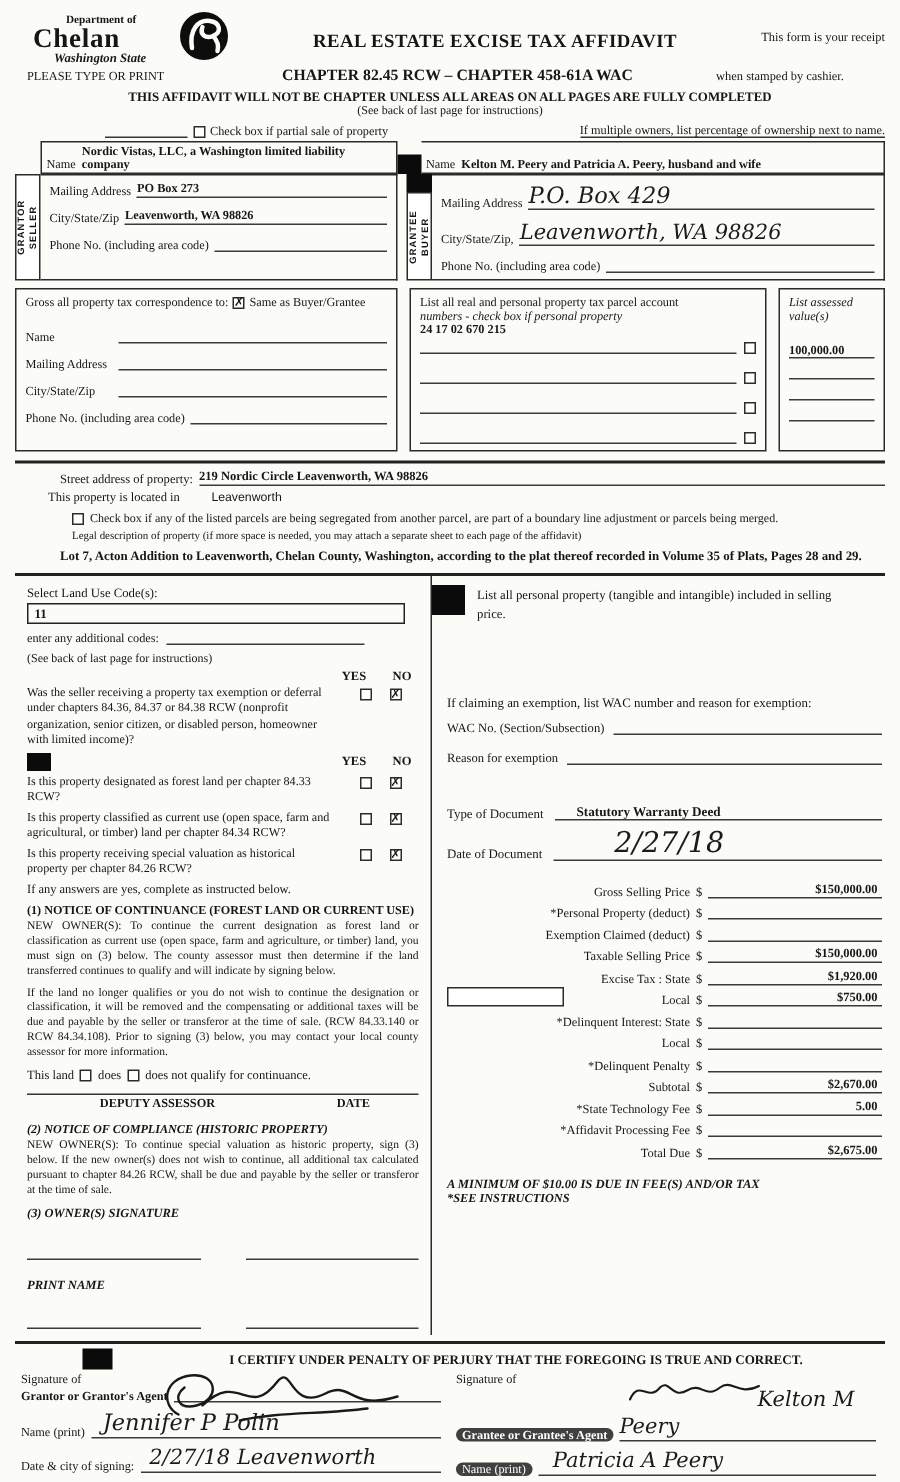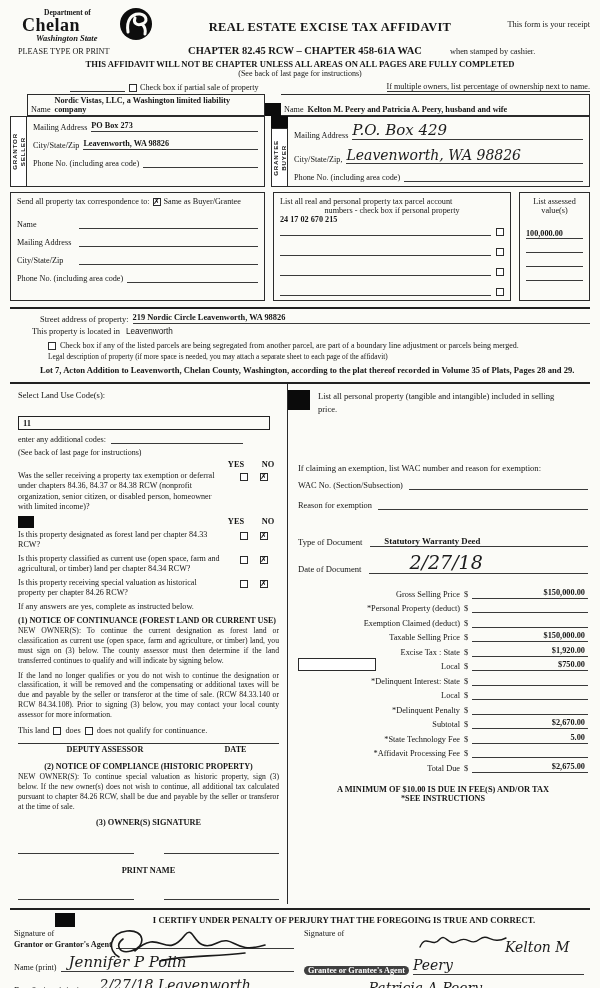--- a/index.html
+++ b/index.html
@@ -1,40 +1,40 @@
 <!DOCTYPE html>
 <html><head>
 <meta charset="utf-8">
 <style>
   * { box-sizing: border-box; margin: 0; padding: 0; }
   html,body { width:600px; height:988px; }
   body { background:#fbfbf7; font-family:"Liberation Serif", serif; color:#161616; }
   .page { width:600px; height:988px; padding:8px 10px 0; overflow:hidden; position:relative; }
   .b { font-weight:bold; }
-  .ctr { text-align:center; }
+  .ctr { text-align:left;font-style:italic; }
   .row { display:flex; align-items:flex-end; }
   .line { flex:1; border-bottom:1px solid #3a3a3a; min-height:11px; }
   .sline { border-bottom:1px solid #3a3a3a; }
   .cb { width:8px; height:8px; border:1px solid #2c2c2c; display:inline-flex; align-items:center; justify-content:center;
         font-size:8px; line-height:1; font-family:"DejaVu Sans",sans-serif; flex:0 0 auto; background:#fff; }
   .blk { background:#0b0b0b; flex:0 0 auto; }
   .hand { font-family:"DejaVu Serif", serif; font-style:italic; color:#1b1b1b; }
   
   .hdr { display:flex; align-items:flex-start; }
   .logo { width:175px; position:relative; padding-left:12px; }
   .logo .dept { font-size:7.5px; font-weight:bold; margin-left:22px; }
   .logo .rev { font-size:18px; font-weight:bold; letter-spacing:.5px; line-height:.9; }
   .logo .ws { font-size:8.5px; font-style:italic; font-weight:bold; margin-left:14px; }
   .logo svg { position:absolute; left:108px; top:-2px; }
   .title { flex:1; text-align:center; font-size:12.5px; font-weight:bold; padding-top:12px; letter-spacing:.3px; }
   .receipt { width:115px; font-size:8.3px; padding-top:12px; text-align:right; }
   .hrow2 { display:flex; align-items:baseline; margin-top:2px; }
   .hrow2 .tp { width:150px; font-size:8.2px; padding-left:8px; }
   .hrow2 .ch { flex:1; text-align:center; font-size:10.5px; font-weight:bold; }
-  .hrow2 .st { width:140px; font-size:8.3px; text-align:left; }
+  .hrow2 .st { width:140px; font-size:8.3px; text-align:center; }
   .warn { text-align:center; font-size:8.6px; font-weight:bold; margin-top:3px; }
   .seeback { text-align:center; font-size:8px; }
   
   .psrow { display:flex; align-items:flex-end; margin-top:4px; font-size:8.2px; }
   .psrow .lseg { width:55px; border-bottom:1px solid #333; margin-right:4px; }
   .psrow .gap { flex:1; }
   .psrow .multi { border-bottom:1px solid #333; }
   
   .namerow { display:flex; align-items:stretch; margin-top:2px; }
   .namecell { border:1px solid #2b2b2b; display:flex; align-items:flex-end; padding:1px 3px; font-size:8.2px; gap:4px; }
@@ -52,21 +52,21 @@
   .c2 { width:238px; }
   .c3 { flex:1; }
   .pcrow { display:flex; align-items:flex-end; gap:5px; margin-top:9px; }
   
   .street { border-top:2px solid #222; margin-top:6px; padding-top:4px; font-size:8.4px; }
   .legal { font-size:8.6px; font-weight:bold; margin:4px 0 6px 30px; line-height:1.3; width:540px; }
   
   .maincols { display:flex; border-top:2px solid #222; margin-top:4px; }
   .leftcol { width:278px; border-right:1px solid #2b2b2b; padding:6px 8px 4px 8px; }
   .rightcol { flex:1; padding:6px 2px 0 10px; }
-  .lucbox { border:1.3px solid #222; height:14px; font-size:8.6px; font-weight:bold; padding:1px 4px; margin:16px 0 3px; width:252px; }
+  .lucbox { border:1.3px solid #222; height:14px; font-size:8.6px; font-weight:bold; padding:1px 4px; margin:2px 0 3px; width:252px; }
   .ynhead { display:flex; justify-content:flex-end; font-size:8.4px; font-weight:bold; margin:3px 0 2px; gap:10px; align-items:center; }
   .ynhead span.h { width:22px; text-align:center; }
   .qrow { display:flex; margin-bottom:4px; }
   .qtext { flex:1; font-size:8.1px; line-height:1.25; padding-right:3px; }
   .qcbs { width:50px; display:flex; justify-content:space-evenly; padding-top:2px; }
   .notice-title { font-size:8.1px; font-weight:bold; margin-top:5px; }
   .notice-p { font-size:7.7px; line-height:1.27; text-align:justify; margin-top:1px; }
   .da-row { display:flex; gap:0; margin-top:8px; }
   .da-row .seg { border-top:1px solid #333; text-align:center; font-size:8.2px; font-weight:bold; padding-top:1px; }
   
@@ -171,21 +171,21 @@
       <div class="frow" style="margin-bottom:2px">
           <span>Phone No. (including area code)</span>
         <span class="line"></span>
         </div>
     </div>
   </div>
 
   <div class="corr">
     <div class="cbox c1">
       <div class="row" style="align-items:center;gap:3px">
-        <span>Send all property tax correspondence to:</span>
+        <span>Gross all property tax correspondence to:</span>
         <span class="cb">✗</span>
         <span>Same as Buyer/Grantee</span>
       </div>
       <div class="frow" style="margin-top:12px">
           <span style="width:58px">Name</span>
           <span class="line"></span>
         </div>
       <div class="frow">
           <span style="width:58px">Mailing Address</span>
           <span class="line"></span>
@@ -227,21 +227,21 @@
       <div class="sline" style="height:14px"></div>
       <div class="sline" style="height:14px"></div>
     </div>
   </div>
 
   <div class="street">
     <div class="row" style="gap:4px">
         <span style="margin-left:30px">Street address of property:</span>
       <span class="line"><span class="b">219 Nordic Circle Leavenworth, WA  98826</span></span>
       </div>
-    <div class="row" style="gap:6px;margin-top:3px">
+    <div class="row" style="gap:21px;margin-top:3px">
         <span style="margin-left:22px">This property is located in</span>
       <span style="font-family:'Liberation Sans',sans-serif;font-size:8.2px">Leavenworth</span>
       </div>
     <div class="row" style="gap:4px;margin-top:5px;align-items:flex-end">
       <span class="cb" style="margin-left:38px"></span>
       <span style="font-size:8px">Check box if any of the listed parcels are being segregated from another parcel, are part of a boundary line adjustment or parcels being merged.</span>
       </div>
     <div style="font-size:7.3px;margin:2px 0 0 38px">Legal description of property (if more space is needed, you may attach a separate sheet to each page of the affidavit)</div>
     <div class="legal">Lot 7, Acton Addition to Leavenworth, Chelan County, Washington, according to the plat thereof recorded in Volume 35 of Plats, Pages 28 and 29.</div>
   </div>

